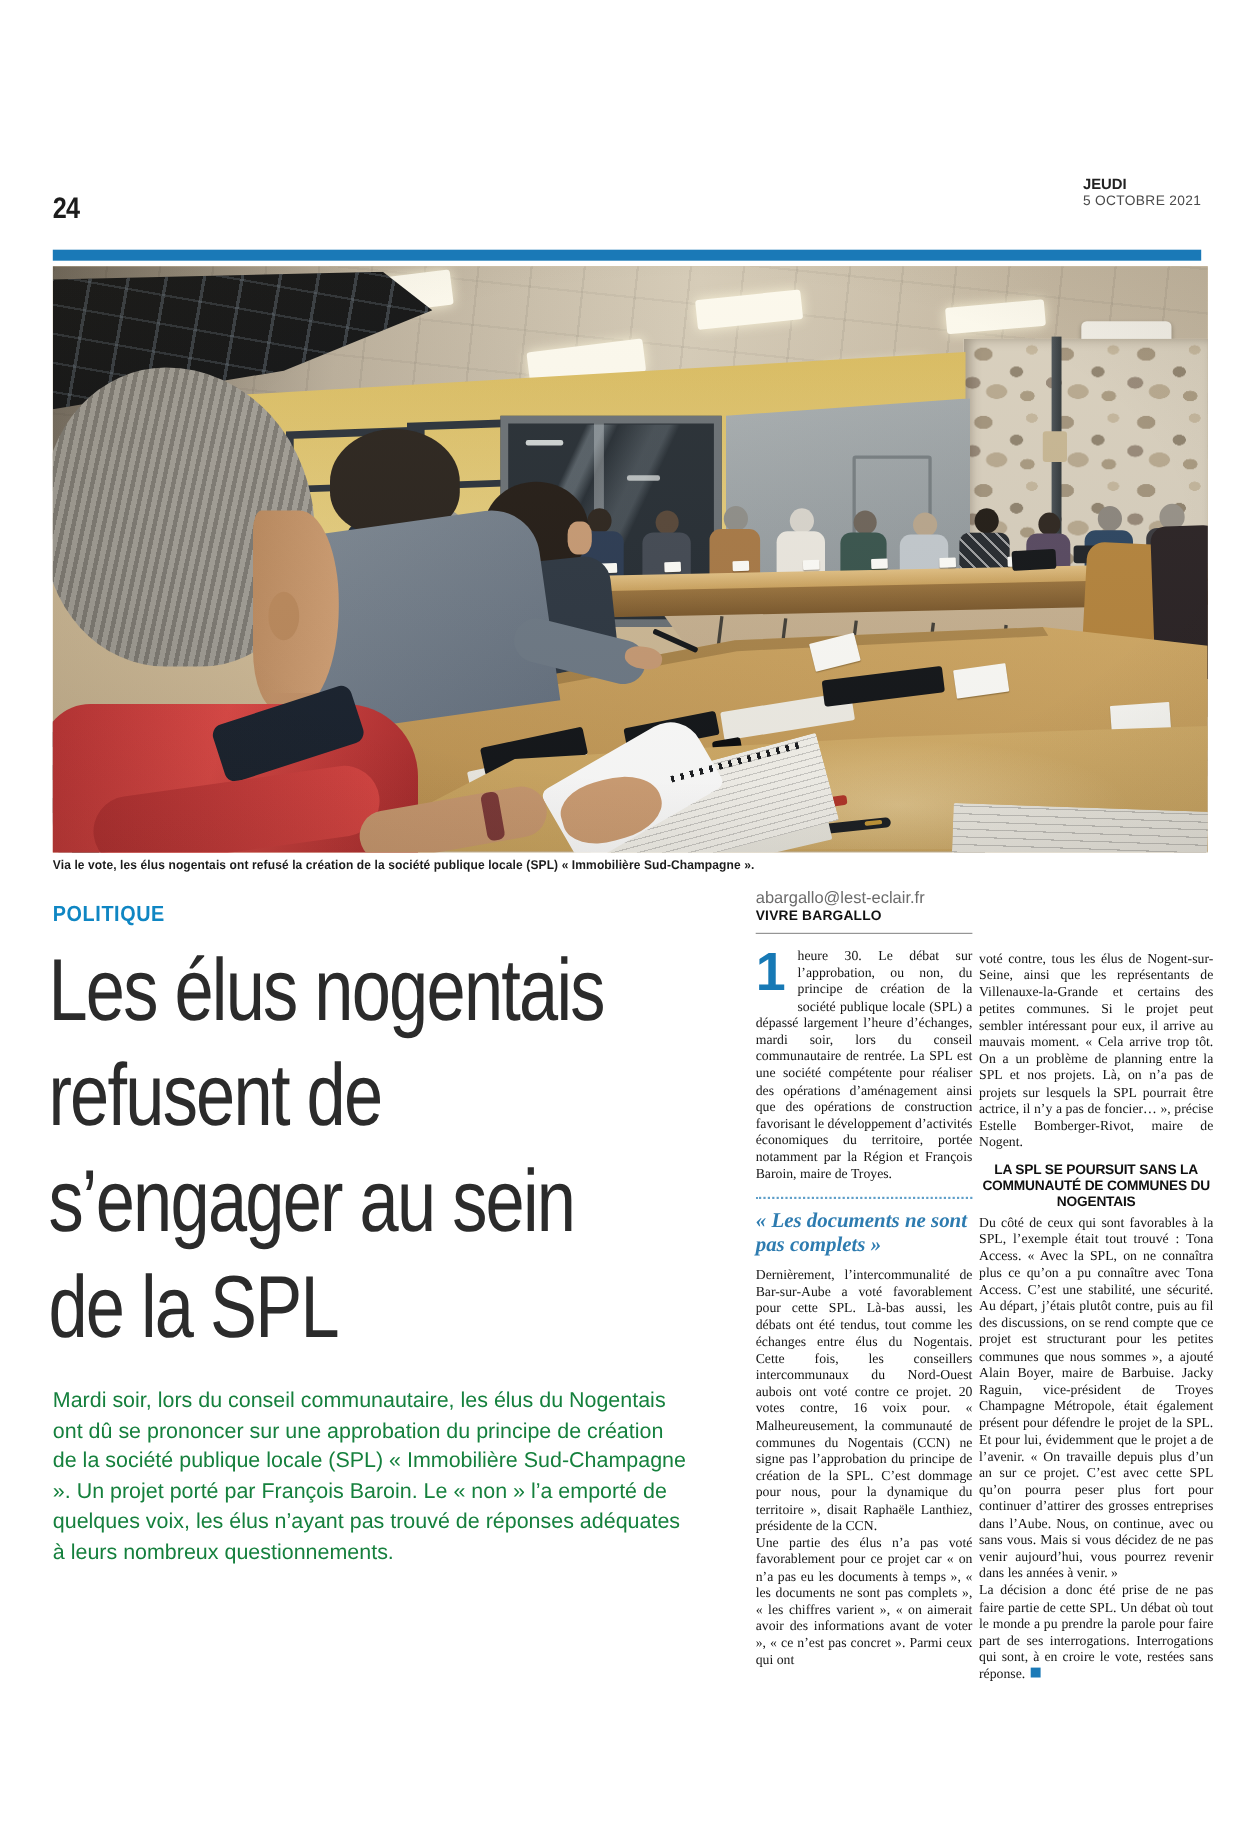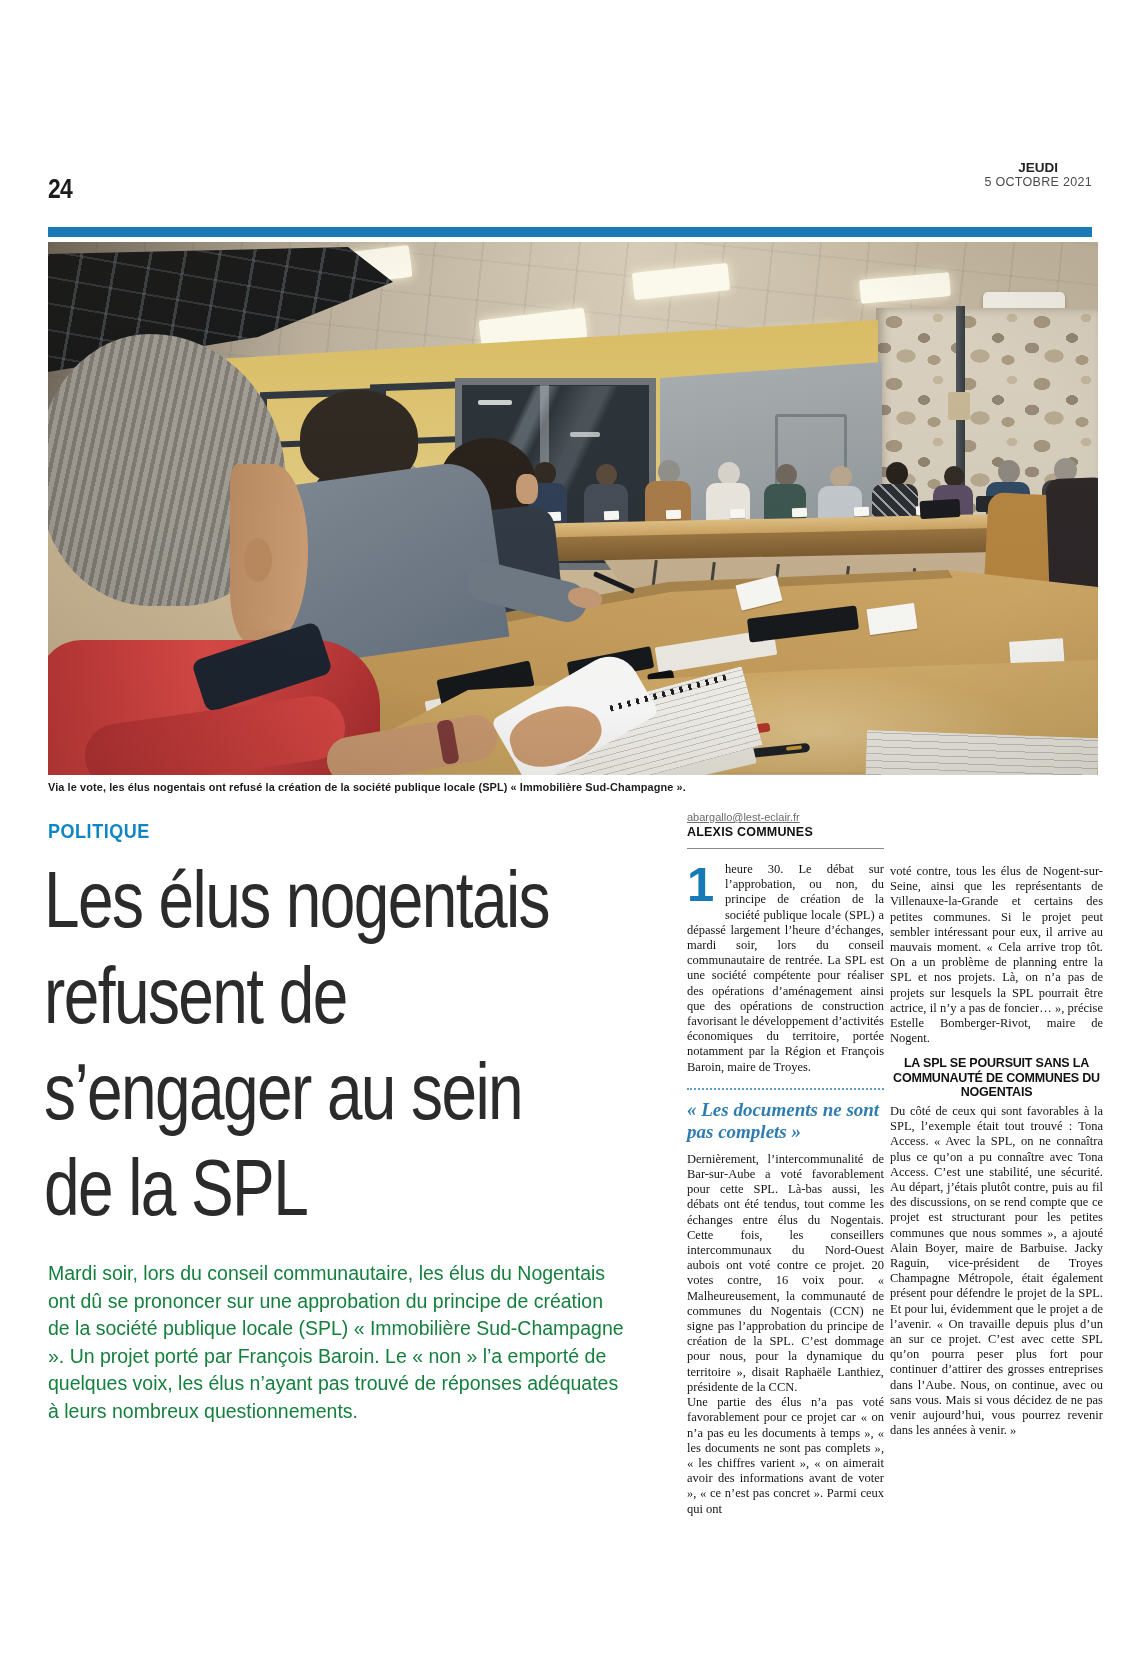--- a/index.html
+++ b/index.html
@@ -5,21 +5,21 @@
   html,body{margin:0;padding:0;background:#e8e8e8;}
   .page{position:relative;width:1140px;height:1680px;background:#ffffff;overflow:hidden;
         font-family:"Liberation Sans",sans-serif;color:#1a1a1a;}
   
   .pageno{position:absolute;left:48px;top:174px;font-size:27px;font-weight:800;color:#1c1c1c;
           transform:scaleX(.85);transform-origin:left top;letter-spacing:-1px;}
   .masthead{position:absolute;left:0;top:150px;width:100%;text-align:center;color:#1a79b7;white-space:nowrap;}
   .masthead .inner{display:inline-block;transform:scaleX(.72);transform-origin:center top;font-size:54px;line-height:58px;}
   .mh-light{font-weight:400;letter-spacing:1px;}
   .mh-bold{font-weight:800;letter-spacing:0px;}
-  .dateblock{position:absolute;right:48px;top:160px;text-align:center;line-height:15px;}
+  .dateblock{position:absolute;right:48px;top:160px;text-align:left;line-height:15px;}
   .dateblock .day{font-size:13.5px;font-weight:800;color:#222;}
   .dateblock .date{font-size:12.5px;font-weight:400;color:#4a4a4a;letter-spacing:.3px;}
   .bluebar{position:absolute;left:48px;top:227px;width:1044px;height:10px;background:#1a79b7;}
   
   .photo{position:absolute;left:48px;top:242px;width:1050px;height:533px;overflow:hidden;background:#cdb997;}
   .photo div{position:absolute;}
   .light{background:#fcfaf0;border-radius:3px;box-shadow:0 0 12px rgba(255,250,225,.85);}
   .card{background:#fdfdfa;border-radius:1px;box-shadow:0 1px 1px rgba(60,40,10,.35);}
   .folder{background:#14171b;border-radius:3px;}
   .paper{background:#f1efe8;border-radius:2px;}
@@ -32,21 +32,21 @@
           transform:scaleX(.9);transform-origin:left top;letter-spacing:.6px;}
   .headline{position:absolute;left:44px;top:852px;width:740px;transform:scaleX(.8);transform-origin:left top;
             font-size:80px;line-height:96px;font-weight:400;color:#2b2b2b;letter-spacing:-2px;}
   .lead{position:absolute;left:48px;top:1260px;width:582px;font-size:19.5px;line-height:27.5px;
         color:#15803d;font-weight:400;}
   .col{position:absolute;top:810px;font-family:"Liberation Serif",serif;font-size:12.5px;line-height:15.2px;
        text-align:justify;color:#141414;}
   .col1{left:687px;width:197px;}
   .col2{left:890px;width:213px;padding-top:54px;}
   .byline{font-family:"Liberation Sans",sans-serif;text-align:left;}
-  .byline .email{font-size:11px;color:#6b6b6b;line-height:14px;text-decoration:underline;}
+  .byline .email{font-size:15px;color:#6b6b6b;line-height:14px;}
   .byline .author{font-size:12.5px;font-weight:800;color:#111;line-height:17px;letter-spacing:.2px;}
   .byline-rule{border:0;border-top:1px solid #8a8a8a;margin:7px 0 13px 0;}
   .col p{margin:0;}
   .it{}
   .dropcap{float:left;color:#1779b5;font-family:"Liberation Sans",sans-serif;
            font-size:49px;line-height:41px;font-weight:700;width:32px;height:45px;margin:2px 6px 0 0;}
   .subhead1{border-top:2px dotted #5f9fc9;margin:13px 0 9px 0;padding-top:9px;
             font-style:italic;font-weight:700;font-size:19px;line-height:22px;color:#2e7cb0;text-align:left;}
   .subhead2{font-family:"Liberation Sans",sans-serif;font-size:12.5px;line-height:14.5px;font-weight:800;
             color:#101010;margin:10px 0 4px 0;text-align:center;letter-spacing:-.2px;}
@@ -204,28 +204,29 @@
     <div>Les élus nogentais</div>
     <div>refusent de</div>
     <div>s’engager au sein</div>
     <div>de la SPL</div>
   </div>
   <div class="lead">Mardi soir, lors du conseil communautaire, les élus du Nogentais ont dû se prononcer sur une approbation du principe de création de la société publique locale (SPL) « Immobilière Sud-Champagne ». Un projet porté par François Baroin. Le « non » l’a emporté de quelques voix, les élus n’ayant pas trouvé de réponses adéquates à leurs nombreux questionnements.</div>
 
   <div class="col col1">
     <div class="byline">
       <div class="email">abargallo@lest-eclair.fr</div>
-      <div class="author">ALEXIS COMMUNES</div>
+      <div class="author">VIVRE BARGALLO</div>
     </div>
     <hr class="byline-rule">
     <p><span class="dropcap">1</span><span>heure 30. Le débat sur l’approbation, ou non, du principe de création de la société publique locale (SPL) a dépassé largement l’heure d’échanges, mardi soir, lors du conseil communautaire de rentrée. La SPL est une société compétente pour réaliser des opérations d’aménagement ainsi que des opérations de construction favorisant le développement d’activités économiques du territoire, portée notamment par la Région et François Baroin, maire de Troyes.</span></p>
     <div class="subhead1">« Les documents ne sont pas complets »</div>
     <p><span>Dernièrement, l’intercommunalité de Bar-sur-Aube a voté favorablement pour cette SPL. Là-bas aussi, les débats ont été tendus, tout comme les échanges entre élus du Nogentais. Cette fois, les conseillers intercommunaux du Nord-Ouest aubois ont voté contre ce projet. 20 votes contre, 16 voix pour. </span><span class="it">« Malheureusement, la communauté de communes du Nogentais (CCN) ne signe pas l’approbation du principe de création de la SPL. C’est dommage pour nous, pour la dynamique du territoire »</span><span>, disait Raphaële Lanthiez, présidente de la CCN.</span></p>
     <p><span>Une partie des élus n’a pas voté favorablement pour ce projet car </span><span class="it">« on n’a pas eu les documents à temps »</span><span>, </span><span class="it">« les documents ne sont pas complets »</span><span>, </span><span class="it">« les chiffres varient »</span><span>, </span><span class="it">« on aimerait avoir des informations avant de voter »</span><span>, </span><span class="it">« ce n’est pas concret »</span><span>. Parmi ceux qui ont</span></p>
   </div>
 
   <div class="col col2">
     <p><span>voté contre, tous les élus de Nogent-sur-Seine, ainsi que les représentants de Villenauxe-la-Grande et certains des petites communes. Si le projet peut sembler intéressant pour eux, il arrive au mauvais moment. </span><span class="it">« Cela arrive trop tôt. On a un problème de planning entre la SPL et nos projets. Là, on n’a pas de projets sur lesquels la SPL pourrait être actrice, il n’y a pas de foncier… »</span><span>, précise Estelle Bomberger-Rivot, maire de Nogent.</span></p>
     <div class="subhead2">LA SPL SE POURSUIT SANS LA COMMUNAUTÉ DE COMMUNES DU NOGENTAIS</div>
     <p><span>Du côté de ceux qui sont favorables à la SPL, l’exemple était tout trouvé : Tona Access. </span><span class="it">« Avec la SPL, on ne connaîtra plus ce qu’on a pu connaître avec Tona Access. C’est une stabilité, une sécurité. Au départ, j’étais plutôt contre, puis au fil des discussions, on se rend compte que ce projet est structurant pour les petites communes que nous sommes »</span><span>, a ajouté Alain Boyer, maire de Barbuise. Jacky Raguin, vice-président de Troyes Champagne Métropole, était également présent pour défendre le projet de la SPL. Et pour lui, évidemment que le projet a de l’avenir. </span><span class="it">« On travaille depuis plus d’un an sur ce projet. C’est avec cette SPL qu’on pourra peser plus fort pour continuer d’attirer des grosses entreprises dans l’Aube. Nous, on continue, avec ou sans vous. Mais si vous décidez de ne pas venir aujourd’hui, vous pourrez revenir dans les années à venir. »</span></p>
+    <p><span>La décision a donc été prise de ne pas faire partie de cette SPL. Un débat où tout le monde a pu prendre la parole pour faire part de ses interrogations. Interrogations qui sont, à en croire le vote, restées sans réponse.</span><span class="endmark"></span></p>
   </div>
 
 </div>
 
 </body></html>

